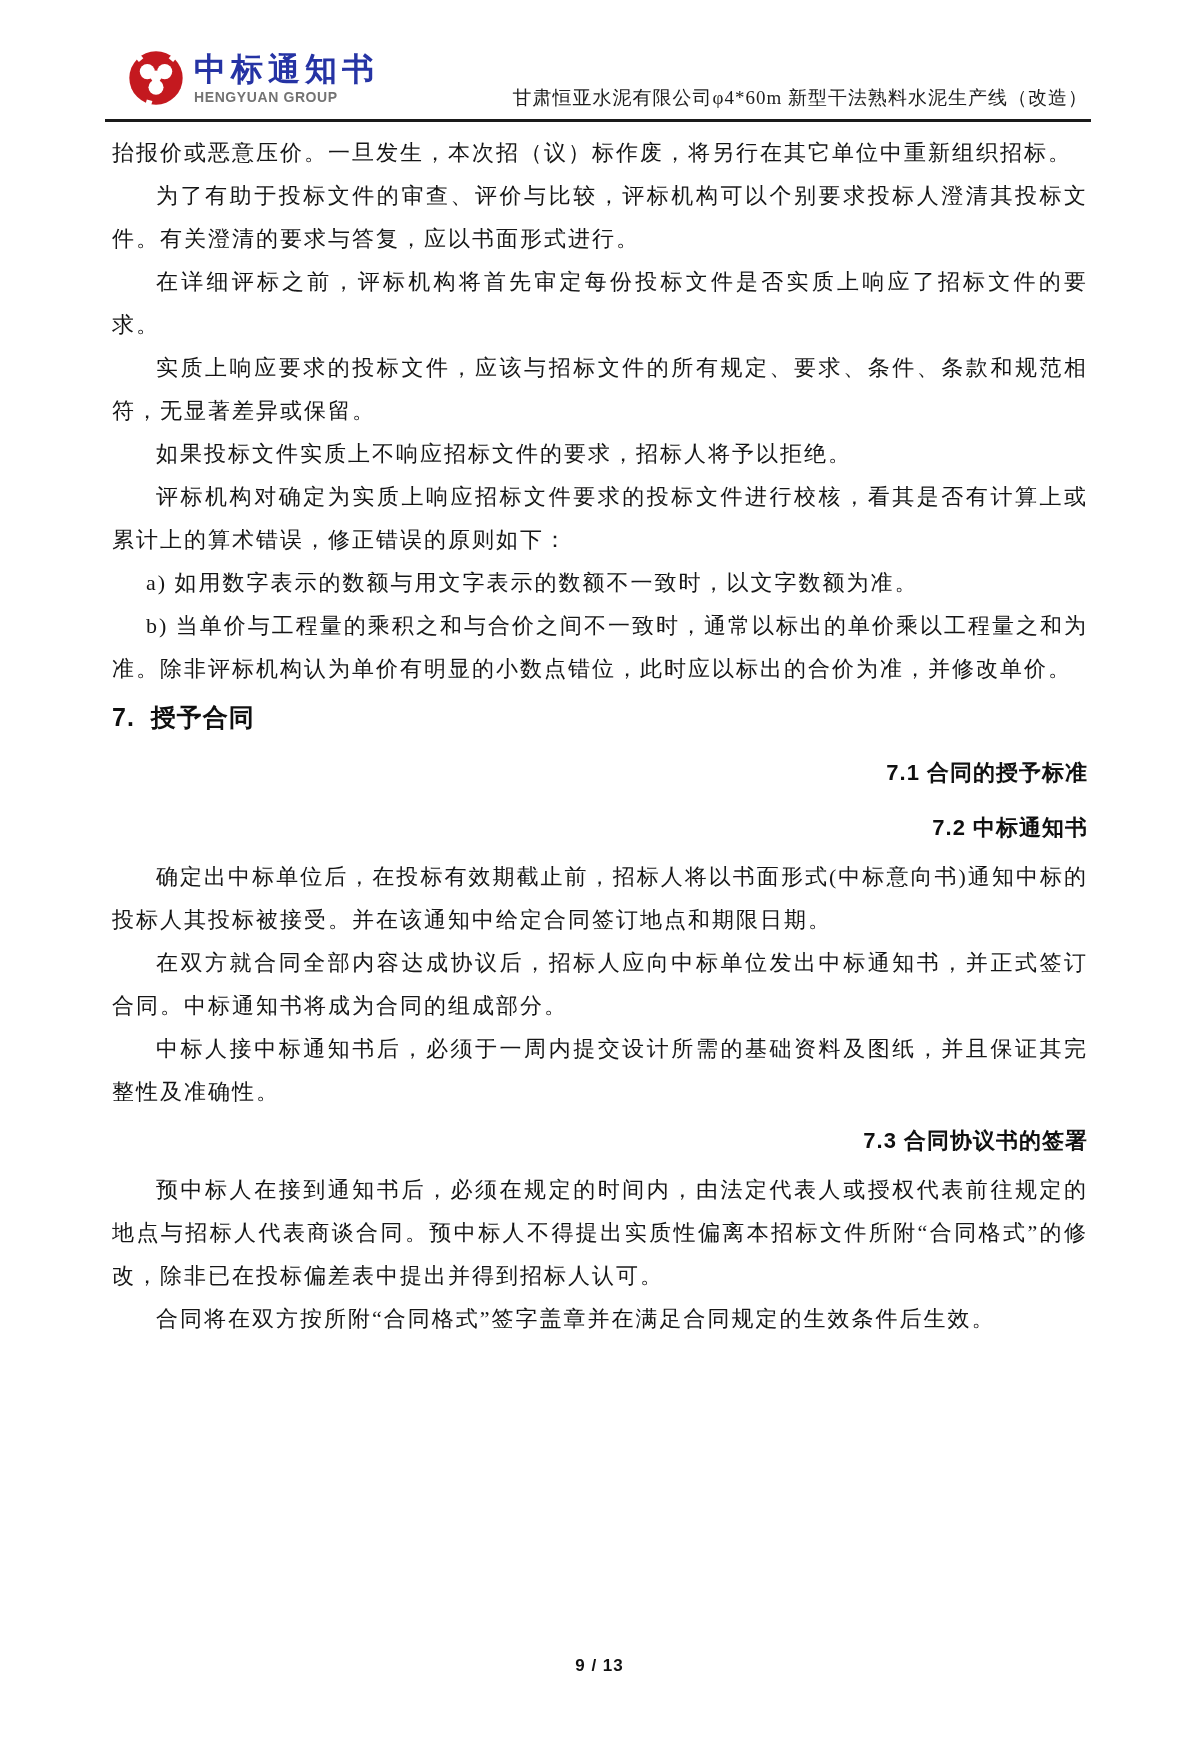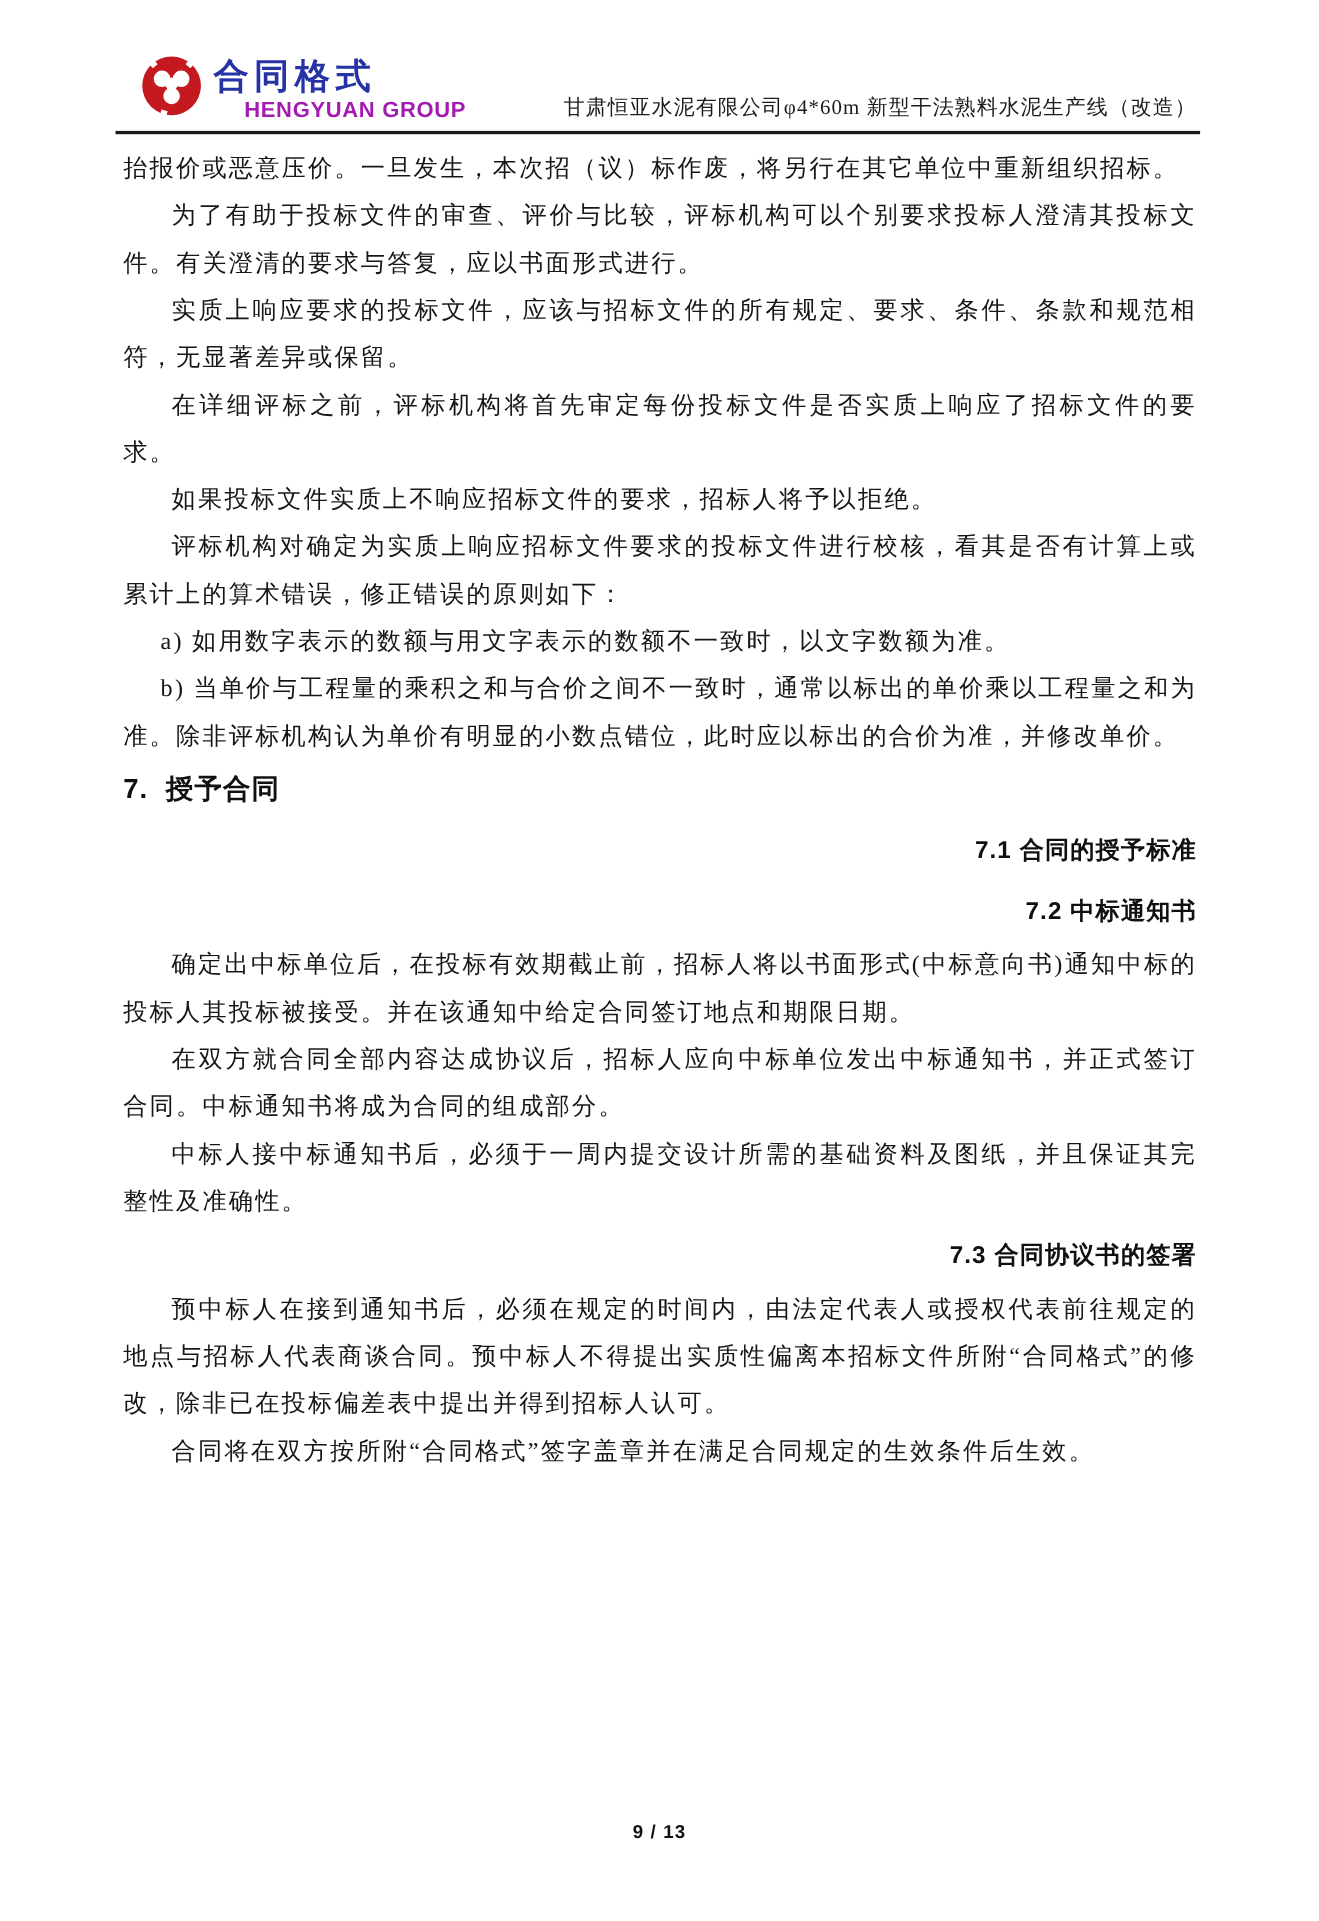--- a/index.html
+++ b/index.html
@@ -4,22 +4,22 @@
 <style>
   html,body{margin:0;padding:0;background:#ffffff;}
   .page{position:relative;width:1199px;height:1746px;background:#ffffff;overflow:hidden;
         font-family:"Liberation Serif","DejaVu Serif",serif;color:#161616;}
   
   .logo{position:absolute;left:127px;top:49px;display:flex;align-items:flex-start;}
   .emblem{width:58px;height:58px;flex:0 0 auto;}
   .logo-text{margin-left:9px;padding-top:2px;}
   .logo-cn{font-size:32px;font-weight:bold;color:#2533a4;letter-spacing:5px;line-height:36px;
            font-family:"Liberation Serif","DejaVu Serif",serif;}
-  .logo-en{font-size:20px;font-weight:bold;color:#a21caf;letter-spacing:0.6px;margin-top:2px;
-           font-family:"Liberation Sans","DejaVu Sans",sans-serif;margin-left:28px;}
+  .logo-en{font-size:14px;font-weight:bold;color:#737373;letter-spacing:0.6px;margin-top:2px;
+           font-family:"Liberation Sans","DejaVu Sans",sans-serif;}
   .header-title{position:absolute;top:85px;right:111px;font-size:19px;color:#1c1c1c;
                 letter-spacing:1px;white-space:nowrap;}
   .header-rule{position:absolute;top:119px;left:105px;width:986px;height:3px;background:#1a1a1a;}
   
   .doc{position:absolute;left:112px;top:131px;width:976px;}
   .para{font-size:22px;line-height:43px;margin:0;text-align:justify;letter-spacing:2px;}
   .para.indent{text-indent:44px;}
   .para.list{text-indent:34px;}
   .sec-heading,.sub-heading{font-family:"Liberation Sans","DejaVu Sans",sans-serif;
     font-weight:700;color:#101010;margin:0;white-space:pre-wrap;letter-spacing:1px;}
@@ -45,33 +45,33 @@
           <circle cx="50" cy="66" r="13"></circle>
           <circle cx="50" cy="47" r="10"></circle>
         </g>
         <g fill="#ffffff">
           <rect x="45" y="-3" width="10" height="13" transform="rotate(40 50 50)"></rect>
           <rect x="45" y="-3" width="10" height="13" transform="rotate(-40 50 50)"></rect>
           <rect x="45" y="-3" width="10" height="13" transform="rotate(196 50 50)"></rect>
         </g>
       </svg>
       <div class="logo-text">
-        <div class="logo-cn">合同格式</div>
+        <div class="logo-cn">中标通知书</div>
         <div class="logo-en">HENGYUAN GROUP</div>
       </div>
     </div>
     <div class="header-title">甘肃恒亚水泥有限公司φ4*60m 新型干法熟料水泥生产线（改造）</div>
     <div class="header-rule"></div>
   </header>
 
   <main class="doc">
       <p class="para">抬报价或恶意压价。一旦发生，本次招（议）标作废，将另行在其它单位中重新组织招标。</p>
       <p class="para indent">为了有助于投标文件的审查、评价与比较，评标机构可以个别要求投标人澄清其投标文件。有关澄清的要求与答复，应以书面形式进行。</p>
+      <p class="para indent">在详细评标之前，评标机构将首先审定每份投标文件是否实质上响应了招标文件的要求。</p>
       <p class="para indent">实质上响应要求的投标文件，应该与招标文件的所有规定、要求、条件、条款和规范相符，无显著差异或保留。</p>
-      <p class="para indent">在详细评标之前，评标机构将首先审定每份投标文件是否实质上响应了招标文件的要求。</p>
       <p class="para indent">如果投标文件实质上不响应招标文件的要求，招标人将予以拒绝。</p>
       <p class="para indent">评标机构对确定为实质上响应招标文件要求的投标文件进行校核，看其是否有计算上或累计上的算术错误，修正错误的原则如下：</p>
       <p class="para list">a) 如用数字表示的数额与用文字表示的数额不一致时，以文字数额为准。</p>
       <p class="para list">b) 当单价与工程量的乘积之和与合价之间不一致时，通常以标出的单价乘以工程量之和为准。除非评标机构认为单价有明显的小数点错位，此时应以标出的合价为准，并修改单价。</p>
       <h2 class="sec-heading">7.  授予合同</h2>
       <h3 class="sub-heading">7.1 合同的授予标准</h3>
       <h3 class="sub-heading">7.2 中标通知书</h3>
       <p class="para indent">确定出中标单位后，在投标有效期截止前，招标人将以书面形式(中标意向书)通知中标的投标人其投标被接受。并在该通知中给定合同签订地点和期限日期。</p>
       <p class="para indent">在双方就合同全部内容达成协议后，招标人应向中标单位发出中标通知书，并正式签订合同。中标通知书将成为合同的组成部分。</p>
       <p class="para indent">中标人接中标通知书后，必须于一周内提交设计所需的基础资料及图纸，并且保证其完整性及准确性。</p>

